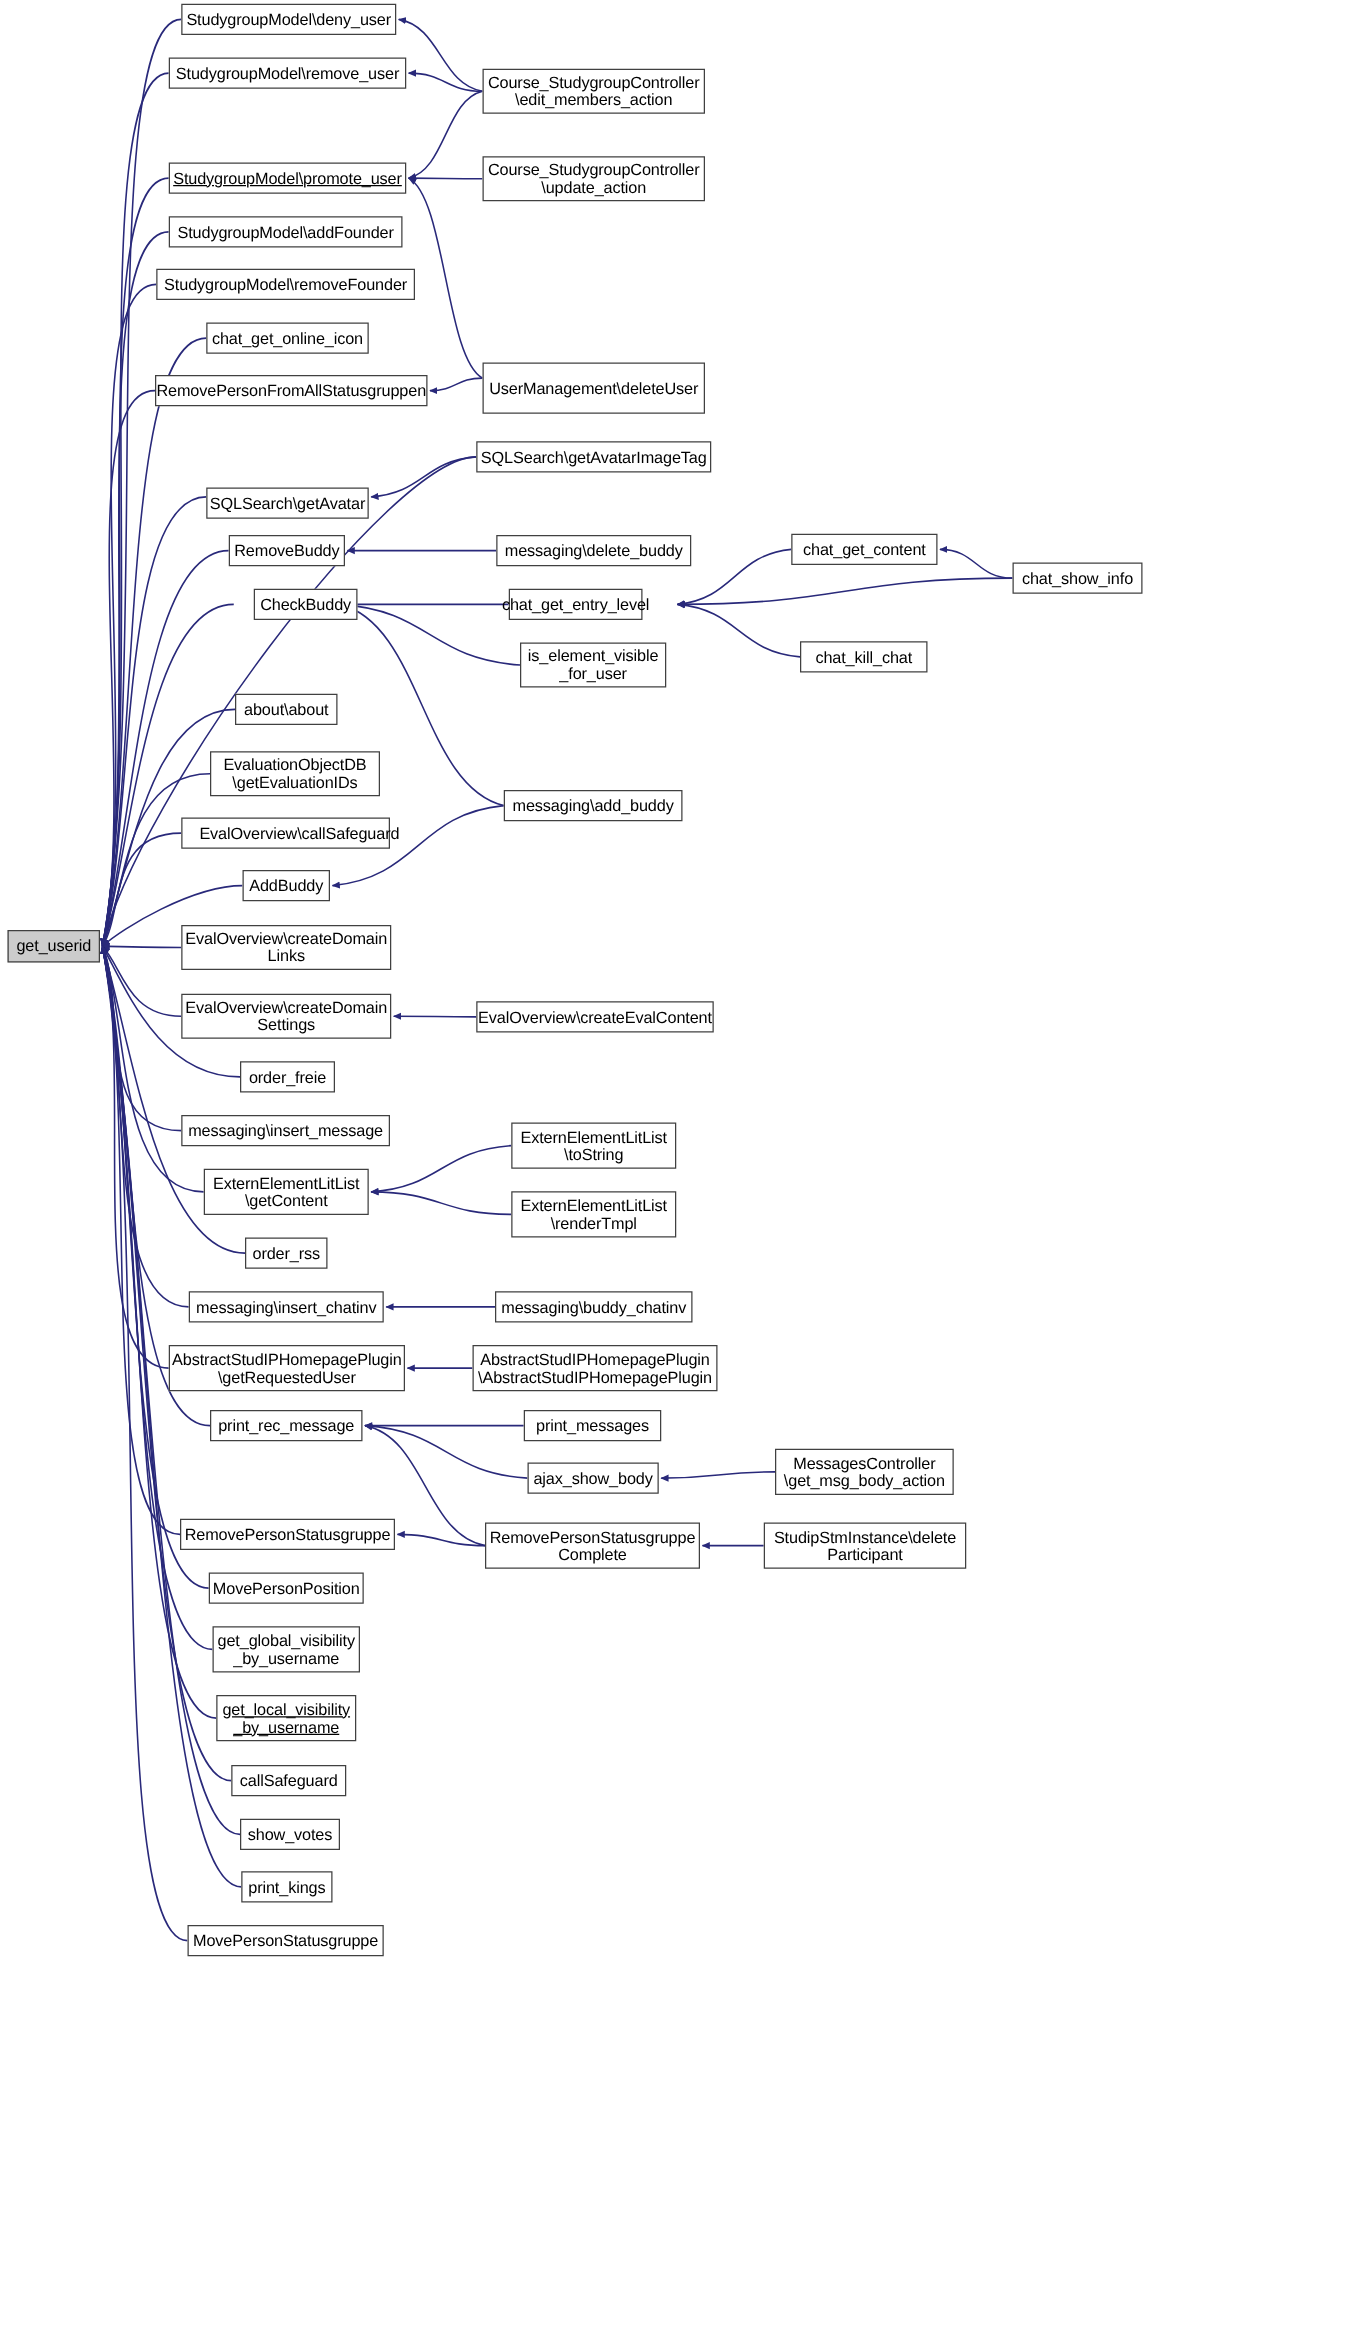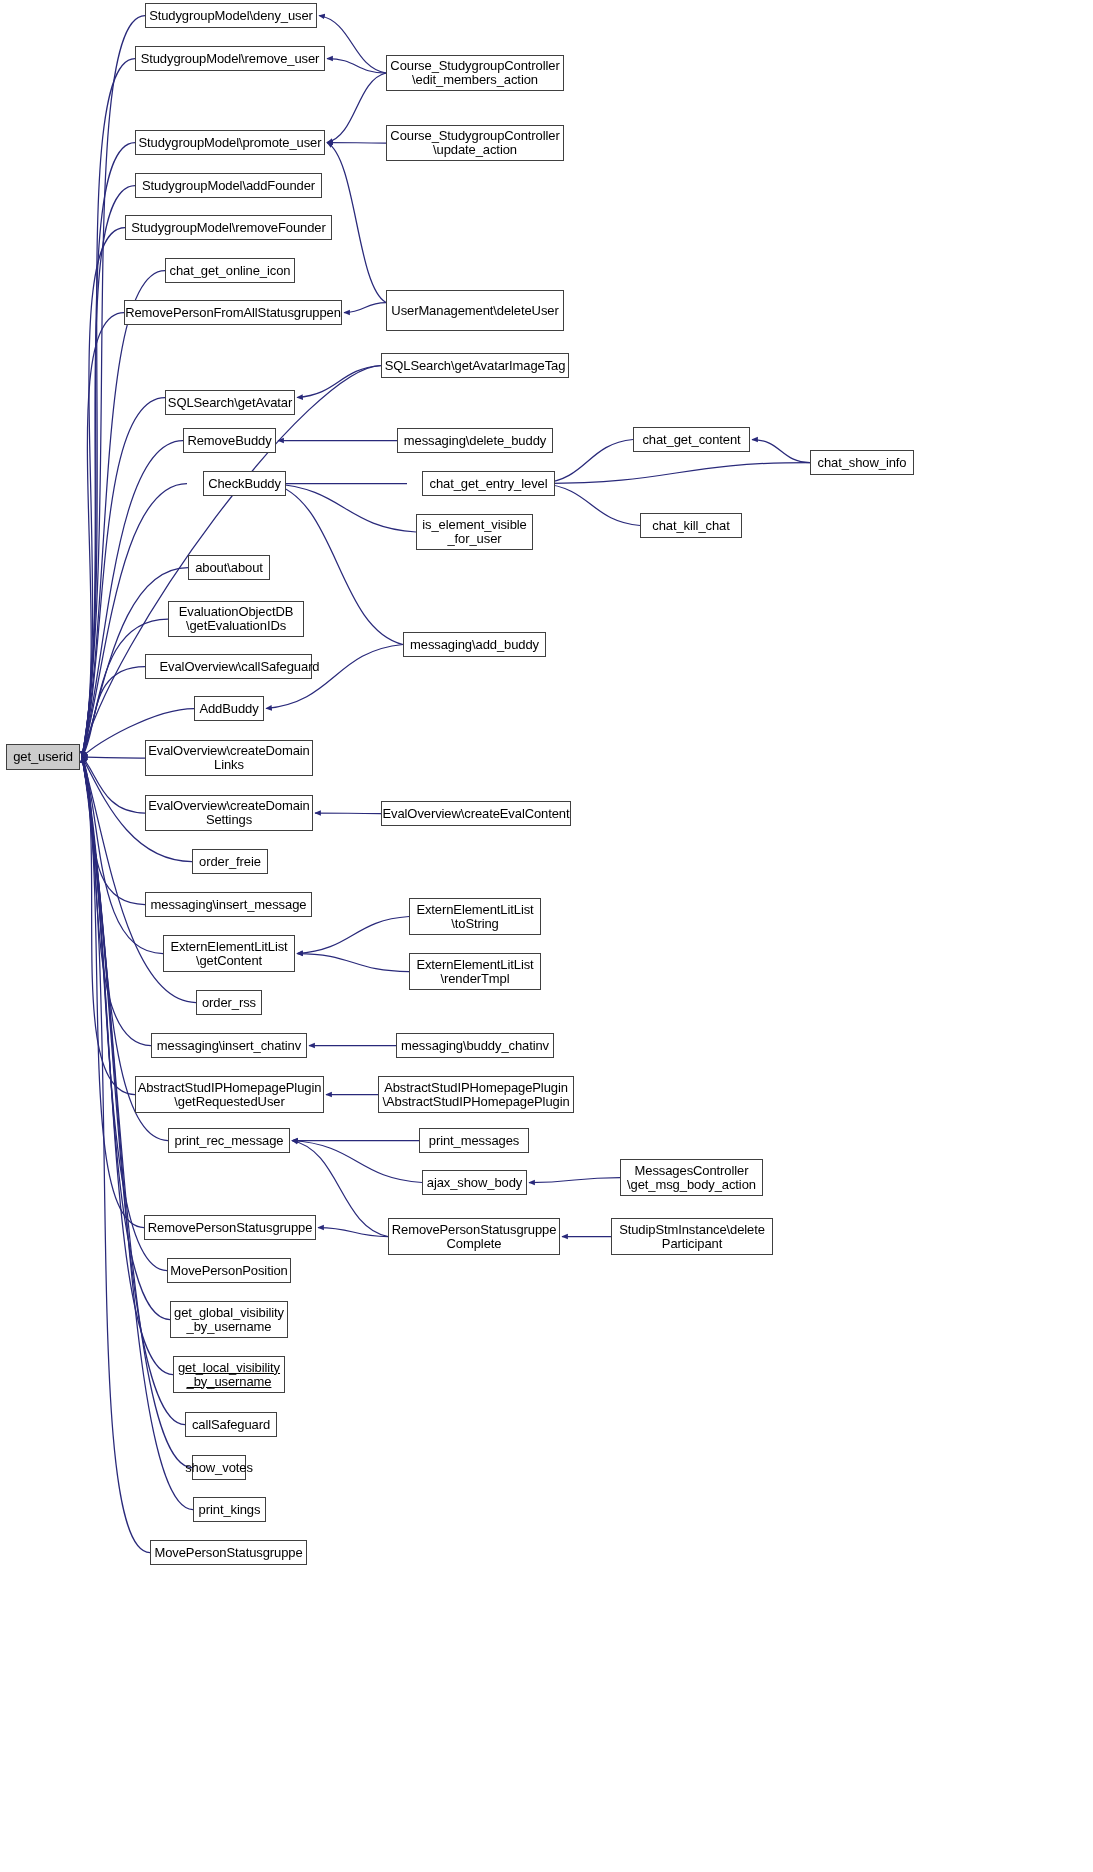--- a/index.html
+++ b/index.html
@@ -115,36 +115,36 @@
       <path d="M 192 1467.5 C 122 1467.5 120.8675 970.15 82 757" fill="none" stroke="#29297a" stroke-width="1.25" marker-end="url(#arrow)"></path>
       <path d="M 193 1509.5 C 123 1509.5 122.3375 982.75 82 757" fill="none" stroke="#29297a" stroke-width="1.25" marker-end="url(#arrow)"></path>
       <path d="M 150 1552.5 C 80 1552.5 123.8425 995.65 82 757" fill="none" stroke="#29297a" stroke-width="1.25" marker-end="url(#arrow)"></path>
     </svg>
   <div id="node-layer">
       <div class="node root" style="left: 6px; top: 744px; width: 74px; height: 26px;"><span class="lbl">get_userid</span></div>
       <div class="node" style="left: 145px; top: 3px; width: 172px; height: 25px;"><span class="lbl">StudygroupModel\deny_user</span></div>
       <div class="node" style="left: 135px; top: 46px; width: 190px; height: 25px;"><span class="lbl">StudygroupModel\remove_user</span></div>
       <div class="node" style="left: 386px; top: 55px; width: 178px; height: 36px;"><span class="lbl">Course_StudygroupController
 \edit_members_action</span></div>
-      <div class="node" style="left: 135px; top: 130px; width: 190px; height: 25px;"><span class="lbl">StudygroupModel\promote_user</span></div>
+      <div class="node" style="left: 135px; top: 130px; width: 190px; height: 25px; text-decoration: underline;"><span class="lbl">StudygroupModel\promote_user</span></div>
       <div class="node" style="left: 386px; top: 125px; width: 178px; height: 36px;"><span class="lbl">Course_StudygroupController
 \update_action</span></div>
       <div class="node" style="left: 135px; top: 173px; width: 187px; height: 25px;"><span class="lbl">StudygroupModel\addFounder</span></div>
       <div class="node" style="left: 125px; top: 215px; width: 207px; height: 25px;"><span class="lbl">StudygroupModel\removeFounder</span></div>
       <div class="node" style="left: 165px; top: 258px; width: 130px; height: 25px;"><span class="lbl">chat_get_online_icon</span></div>
       <div class="node" style="left: 124px; top: 300px; width: 218px; height: 25px;"><span class="lbl">RemovePersonFromAllStatusgruppen</span></div>
       <div class="node" style="left: 386px; top: 290px; width: 178px; height: 41px;"><span class="lbl">UserManagement\deleteUser</span></div>
       <div class="node" style="left: 381px; top: 353px; width: 188px; height: 25px;"><span class="lbl">SQLSearch\getAvatarImageTag</span></div>
       <div class="node" style="left: 165px; top: 390px; width: 130px; height: 25px;"><span class="lbl">SQLSearch\getAvatar</span></div>
       <div class="node" style="left: 183px; top: 428px; width: 93px; height: 25px;"><span class="lbl">RemoveBuddy</span></div>
       <div class="node" style="left: 397px; top: 428px; width: 156px; height: 25px;"><span class="lbl">messaging\delete_buddy</span></div>
       <div class="node" style="left: 633px; top: 427px; width: 117px; height: 25px;"><span class="lbl">chat_get_content</span></div>
       <div class="node" style="left: 810px; top: 450px; width: 104px; height: 25px;"><span class="lbl">chat_show_info</span></div>
       <div class="node" style="left: 187px; top: 471px; width: 83px; height: 25px; margin-left: 16px;"><span class="lbl">CheckBuddy</span></div>
-      <div class="node" style="left: 407px; top: 471px; width: 133px; height: 25px; margin-left: 15px;"><span class="lbl">chat_get_entry_level</span></div>
+      <div class="node" style="left: 407px; top: 471px; width: 107px; height: 25px;"><span class="lbl">chat_get_entry_level</span></div>
       <div class="node" style="left: 640px; top: 513px; width: 102px; height: 25px;"><span class="lbl">chat_kill_chat</span></div>
       <div class="node" style="left: 416px; top: 514px; width: 117px; height: 36px;"><span class="lbl">is_element_visible
 _for_user</span></div>
       <div class="node" style="left: 188px; top: 555px; width: 82px; height: 25px;"><span class="lbl">about\about</span></div>
       <div class="node" style="left: 168px; top: 601px; width: 136px; height: 36px;"><span class="lbl">EvaluationObjectDB
 \getEvaluationIDs</span></div>
       <div class="node" style="left: 145px; top: 654px; width: 167px; height: 25px; padding-left: 22px;"><span class="lbl">EvalOverview\callSafeguard</span></div>
       <div class="node" style="left: 403px; top: 632px; width: 143px; height: 25px;"><span class="lbl">messaging\add_buddy</span></div>
       <div class="node" style="left: 194px; top: 696px; width: 70px; height: 25px;"><span class="lbl">AddBuddy</span></div>
       <div class="node" style="left: 145px; top: 740px; width: 168px; height: 36px;"><span class="lbl">EvalOverview\createDomain
@@ -176,17 +176,17 @@
       <div class="node" style="left: 388px; top: 1218px; width: 172px; height: 37px;"><span class="lbl">RemovePersonStatusgruppe
 Complete</span></div>
       <div class="node" style="left: 611px; top: 1218px; width: 162px; height: 37px;"><span class="lbl">StudipStmInstance\delete
 Participant</span></div>
       <div class="node" style="left: 167px; top: 1258px; width: 124px; height: 25px;"><span class="lbl">MovePersonPosition</span></div>
       <div class="node" style="left: 170px; top: 1301px; width: 118px; height: 37px;"><span class="lbl">get_global_visibility
 _by_username</span></div>
       <div class="node" style="left: 173px; top: 1356px; width: 112px; height: 37px; text-decoration: underline;"><span class="lbl">get_local_visibility
 _by_username</span></div>
       <div class="node" style="left: 185px; top: 1412px; width: 92px; height: 25px;"><span class="lbl">callSafeguard</span></div>
-      <div class="node" style="left: 192px; top: 1455px; width: 54px; height: 25px;"><span class="lbl">show_votes</span></div>
+      <div class="node" style="left: 192px; top: 1455px; width: 80px; height: 25px;"><span class="lbl">show_votes</span></div>
       <div class="node" style="left: 193px; top: 1497px; width: 73px; height: 25px;"><span class="lbl">print_kings</span></div>
       <div class="node" style="left: 150px; top: 1540px; width: 157px; height: 25px;"><span class="lbl">MovePersonStatusgruppe</span></div>
     </div>
 </div>
 
 </body></html>

